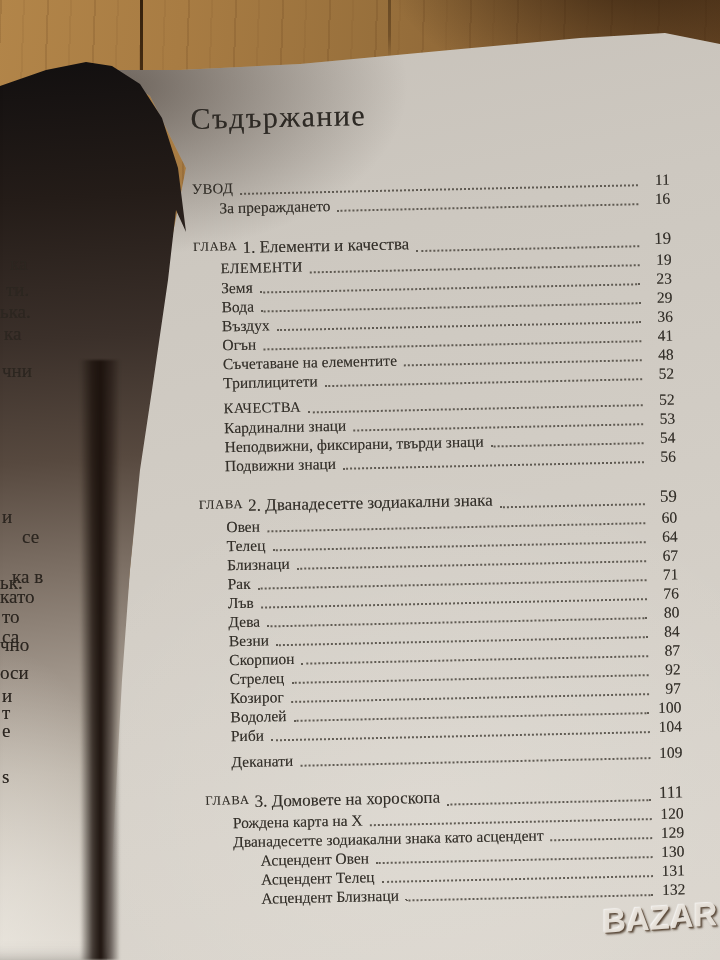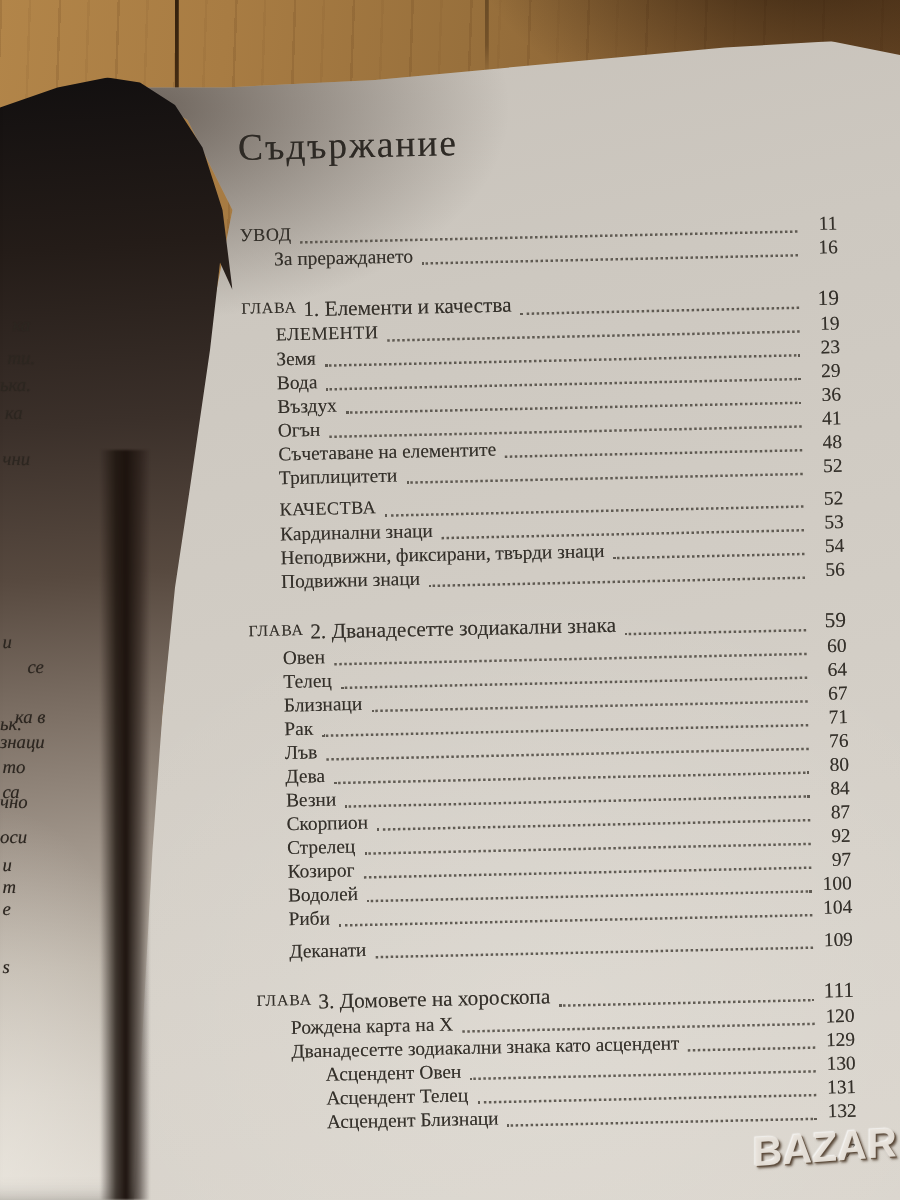--- a/index.html
+++ b/index.html
@@ -62,21 +62,21 @@
   .left-page{
     position:absolute;inset:0;
     clip-path:polygon(0px 86px,46px 70px,86px 62px,112px 66px,140px 84px,162px 118px,178px 168px,186px 232px,
                       176px 210px,168px 280px,152px 390px,140px 470px,130px 570px,122px 680px,116px 790px,110px 900px,107px 960px,0px 960px);
     background:
       radial-gradient(ellipse 200px 420px at 0% 98%, rgba(240,236,228,.55), rgba(240,236,228,0) 70%),
       linear-gradient(176deg,#131010 7%,#241c18 20%,#3b302a 34%,#57493f 46%,#7d7065 57%,#9e9388 67%,#bdb5aa 77%,#d2ccc3 87%,#e0dbd3 96%);
     box-shadow:inset -16px 0 22px -8px rgba(12,8,6,.7);
   }
   .fragment{
-    position:absolute;font-style:italic;font-size:15px;color:#2c2620;white-space:nowrap;
+    position:absolute;font-size:19px;color:#2c2620;white-space:nowrap;
     text-shadow:0 0 .6px rgba(44,38,32,.5);
   }
   
   .cover-sliver{
     position:absolute;left:96px;top:106px;width:15px;height:320px;
     background:linear-gradient(to bottom, rgba(150,60,20,0), rgba(182,88,34,.85) 8%, rgba(150,58,22,.6) 30%, rgba(120,44,18,.4) 60%, rgba(120,44,18,0) 95%);
     transform:rotate(4deg);filter:blur(1.2px);
   }
   
   .spine-shadow{
@@ -291,21 +291,21 @@
     <div>
         <span class="fragment" style="left: 10px; top: 253px;">ка</span>
         <span class="fragment" style="left: 6px; top: 279px;">ти.</span>
         <span class="fragment" style="left: 0px; top: 301px;">ька.</span>
         <span class="fragment" style="left: 4px; top: 323px;">ка</span>
         <span class="fragment" style="left: 2px; top: 360px;">чни</span>
         <span class="fragment" style="left: 2px; top: 506px;">и</span>
         <span class="fragment" style="left: 2px; top: 526px; margin-left: 20px;">се</span>
         <span class="fragment" style="left: 0px; top: 572px;">ьк.</span>
         <span class="fragment" style="left: 12px; top: 566px;">ка в</span>
-        <span class="fragment" style="left: 0px; top: 586px;">знаци</span>
+        <span class="fragment" style="left: 0px; top: 586px;">като</span>
         <span class="fragment" style="left: 2px; top: 606px;">то</span>
         <span class="fragment" style="left: 0px; top: 634px;">чно</span>
         <span class="fragment" style="left: 2px; top: 626px;">са</span>
         <span class="fragment" style="left: 0px; top: 662px;">оси</span>
         <span class="fragment" style="left: 2px; top: 685px;">и</span>
         <span class="fragment" style="left: 2px; top: 702px;">т</span>
         <span class="fragment" style="left: 2px; top: 720px;">е</span>
         <span class="fragment" style="left: 2px; top: 766px;">s</span>
       </div>
   </div>

